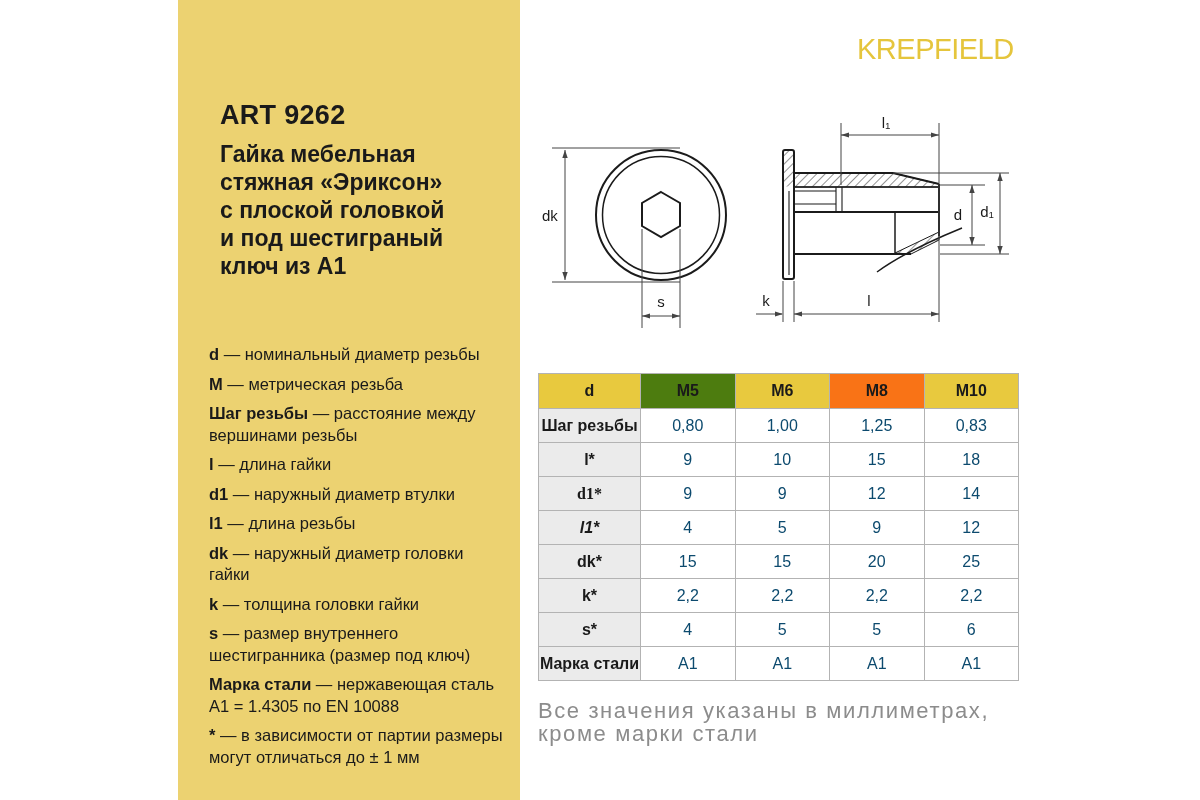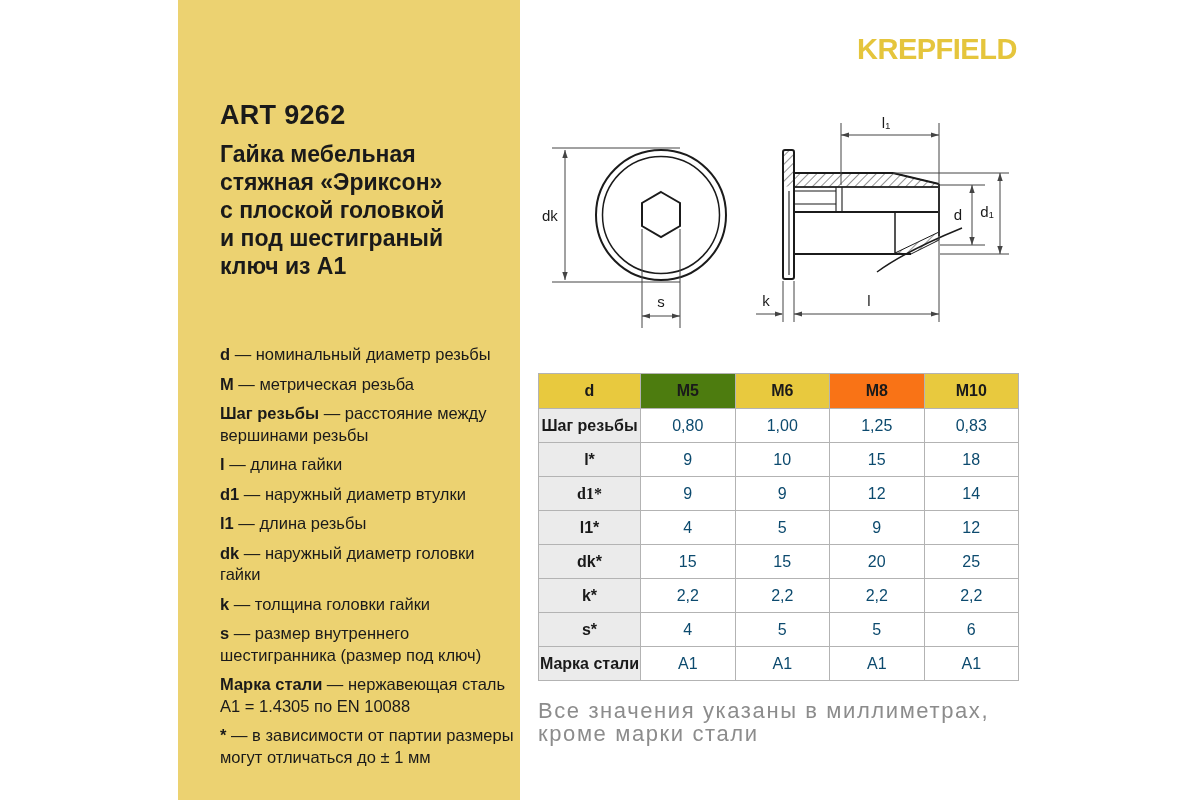--- a/index.html
+++ b/index.html
@@ -3,25 +3,25 @@
 <meta charset="utf-8">
 <style>
   html,body{margin:0;padding:0;background:#fff;}
   #page{position:relative;width:1200px;height:800px;background:#fff;overflow:hidden;
         font-family:"Liberation Sans",sans-serif;color:#1a1a1a;}
   
   #panel{position:absolute;left:178px;top:0;width:342px;height:800px;background:#ecd271;}
   #title-block{position:absolute;left:42px;top:100px;width:292px;}
   #art-number{font-size:27px;font-weight:700;letter-spacing:.3px;margin:0 0 9px 0;}
   #product-title{font-size:23px;font-weight:700;line-height:28px;margin:0;white-space:pre-line;}
-  #definitions{position:absolute;left:42px;top:344px;width:296px;}
+  #definitions{position:absolute;left:31px;top:344px;width:296px;}
   #definitions p{margin:0 0 8px 0;font-size:16.5px;line-height:21.5px;}
   #definitions b{font-weight:700;}
   
-  #logo{position:absolute;left:857px;top:33px;font-size:29px;font-weight:700;
+  #logo{position:absolute;left:857px;top:33px;font-size:29px;font-weight:400;
         letter-spacing:-.5px;color:#e5c53c;}
   
   #drawing{position:absolute;left:530px;top:95px;width:530px;height:250px;}
   #drawing .thick{stroke:#1b1b1b;stroke-width:2;fill:none;}
   #drawing .mid{stroke:#1b1b1b;stroke-width:1.5;fill:none;}
   #drawing .thin{stroke:#1b1b1b;stroke-width:1.1;fill:none;}
   #drawing .dim{stroke:#444;stroke-width:1;fill:none;}
   #drawing .ah{fill:#444;stroke:none;}
   #drawing text{font-family:"Liberation Sans",sans-serif;font-size:15px;fill:#1a1a1a;}
   
@@ -175,21 +175,21 @@
           <td>18</td>
         </tr>
         <tr>
           <th style="background: rgb(235, 235, 235); font-family: Liberation Serif, serif;">d1*</th>
           <td>9</td>
           <td>9</td>
           <td>12</td>
           <td>14</td>
         </tr>
         <tr>
-          <th style="background: rgb(235, 235, 235);">l1*</th>
+          <th style="background: rgb(235, 235, 235); font-style: italic;">l1*</th>
           <td>4</td>
           <td>5</td>
           <td>9</td>
           <td>12</td>
         </tr>
         <tr>
           <th style="background: rgb(235, 235, 235);">dk*</th>
           <td>15</td>
           <td>15</td>
           <td>20</td>

